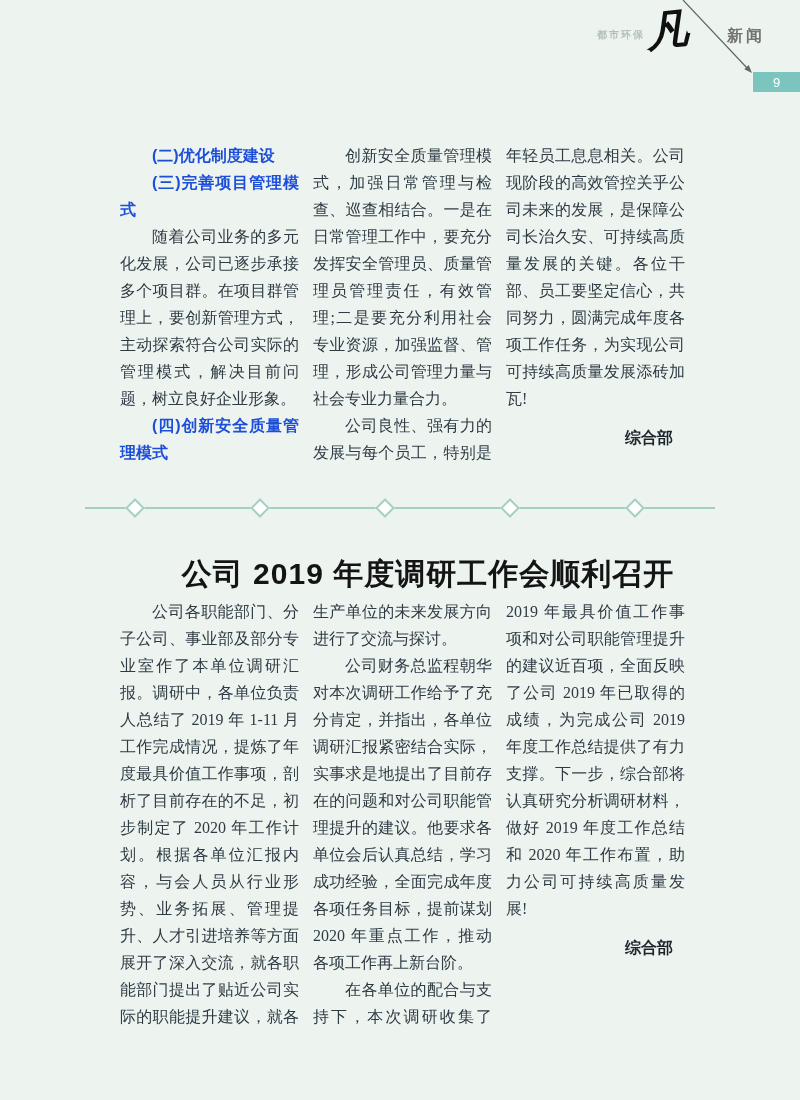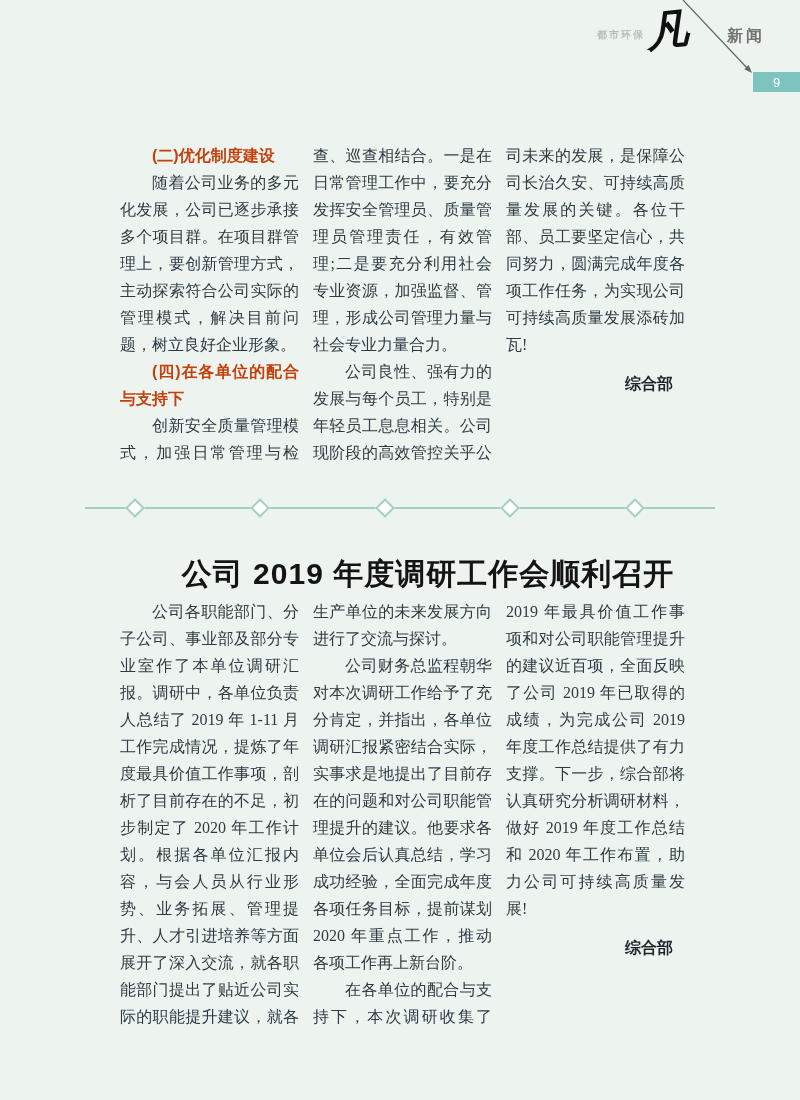--- a/index.html
+++ b/index.html
@@ -35,21 +35,21 @@
   .article-cols {
     position:absolute; left:120px; width:565px;
     column-count:3; column-gap:14px; column-fill:auto;
     text-align:justify; font-size:16px; line-height:27px; color:#2e3b43;
   }
   .top-cols    { top:142px; height:334px; }
   .bottom-cols { top:598px; height:434px; }
   .article-cols p, .article-cols h3 { margin:0; text-indent:2em; }
   .article-cols h3 {
     font-family:"Liberation Sans", sans-serif; font-size:16px;
-    font-weight:700; color:#c2410c; line-height:27px;
+    font-weight:700; color:#1d4ed8; line-height:27px;
   }
   .signature {
     text-indent:0 !important; text-align:right; font-weight:700;
     font-family:"Liberation Sans", sans-serif; color:#1b252b;
     padding-right:12px; margin-top:12px !important;
   }
   
   .divider { position:absolute; left:85px; top:500px; width:630px; height:16px; }
   .divider .line {
     position:absolute; left:0; right:0; top:7px; height:2px; background:#a3d0c1;
@@ -79,22 +79,23 @@
   <line x1="683" y1="0" x2="748" y2="69" stroke="#5c6a66" stroke-width="1.2"></line>
   <polygon points="752,73 744.3,69.3 748.7,65.1" fill="#5c6a66"></polygon>
 </svg>
 
 <div class="page-tab">
   <span>9</span>
 </div>
 
 <section class="article-cols top-cols">
   <h3>(二)优化制度建设</h3>
+  <h3>(三)完善项目管理模式</h3>
   <p>随着公司业务的多元化发展，公司已逐步承接多个项目群。在项目群管理上，要创新管理方式，主动探索符合公司实际的管理模式，解决目前问题，树立良好企业形象。</p>
-  <h3>(四)在各单位的配合与支持下</h3>
+  <h3>(四)创新安全质量管理模式</h3>
   <p>创新安全质量管理模式，加强日常管理与检查、巡查相结合。一是在日常管理工作中，要充分发挥安全管理员、质量管理员管理责任，有效管理;二是要充分利用社会专业资源，加强监督、管理，形成公司管理力量与社会专业力量合力。</p>
   <p>公司良性、强有力的发展与每个员工，特别是年轻员工息息相关。公司现阶段的高效管控关乎公司未来的发展，是保障公司长治久安、可持续高质量发展的关键。各位干部、员工要坚定信心，共同努力，圆满完成年度各项工作任务，为实现公司可持续高质量发展添砖加瓦!</p>
   <p class="signature">综合部</p>
 </section>
 
 <div class="divider">
   <div class="line"></div>
   <span class="diamond d1"></span>
   <span class="diamond d2"></span>
   <span class="diamond d3"></span>

